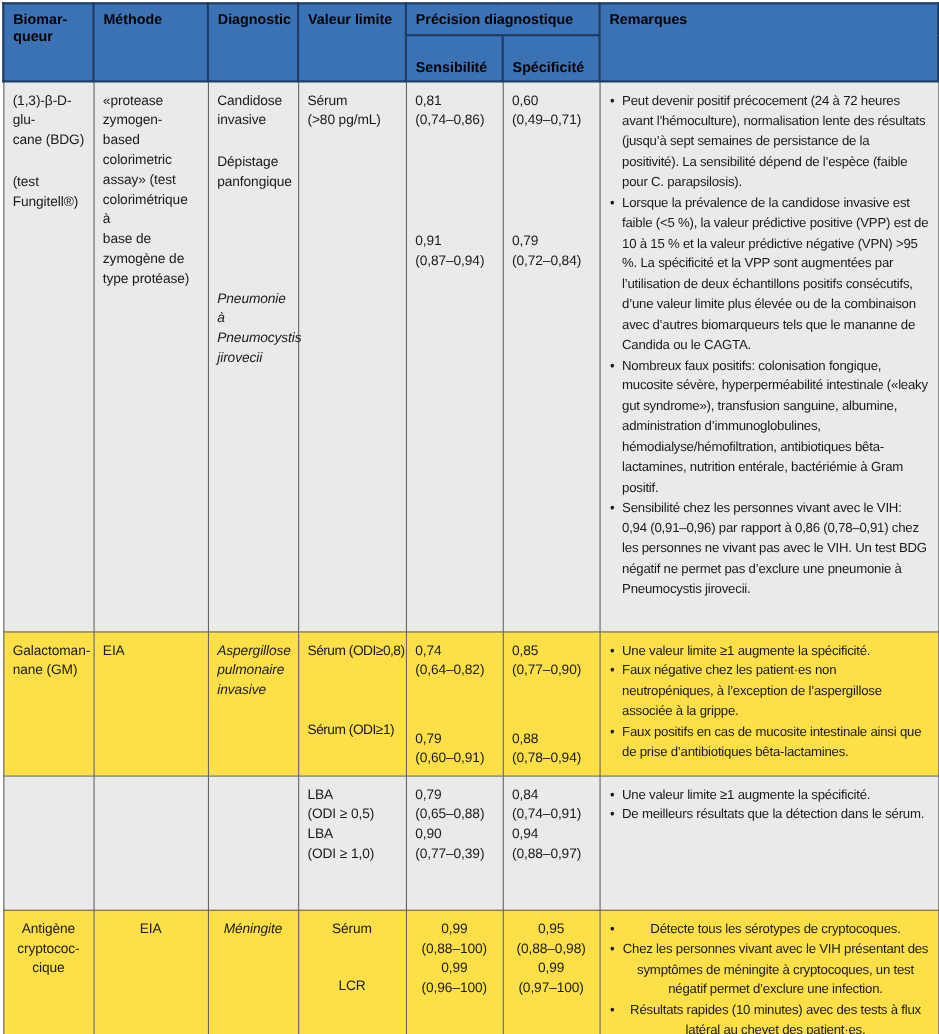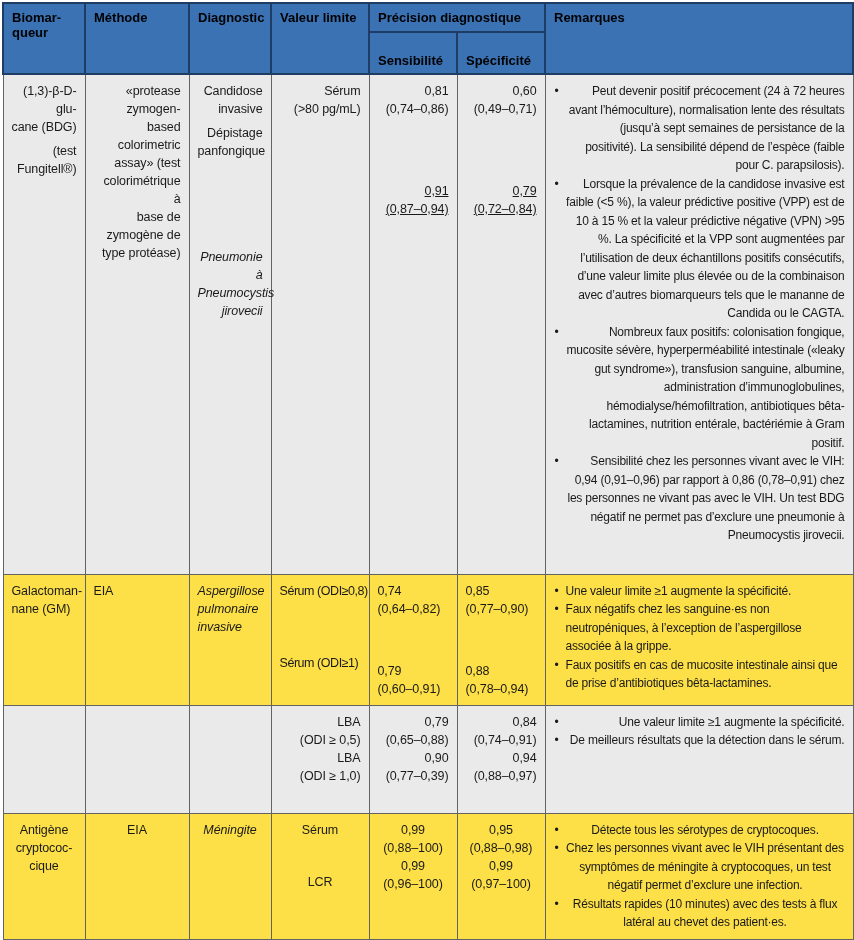--- a/index.html
+++ b/index.html
@@ -32,36 +32,36 @@
   tr.hdr-sub th { padding-top:20px; padding-bottom:5px; }
 
   td {
     border:1px solid #636363;
     vertical-align:top;
     padding:7px 8px;
     font-size:12.5px;
     line-height:18px;
     letter-spacing:-0.1px;
   }
-  tr.shade td { background:#eaeaea;text-align:right; }
+  tr.shade td { background:#eaeaea; }
   tr.plain td { background:#fde047; }
 
   tr.body-r1 { height:500px; }
   tr.body-r2 { height:130px; }
-  tr.body-r3 { height:108px;  }
+  tr.body-r3 { height:122px;  }
   tr.body-r4 { height:118px;text-align:center; }
   tr.footnote-row { height:22px; }
 
   .block { white-space:pre-line; }
   .italic { font-style:italic; }
   .tight { letter-spacing:-0.45px; white-space:nowrap; }
 
-  .mt-line   { margin-top:6px; }
+  .mt-line   { margin-top:20px; }
   .mt-diag3  { margin-top:88px; }
-  .mt-val2   { margin-top:64px;text-decoration:underline; }
+  .mt-val2   { margin-top:92px; }
   .mt-cut2b  { margin-top:54px; }
   .mt-val2b  { margin-top:44px; }
   .mt-lcr    { margin-top:34px; }
 
   ul.remarks {
     list-style:none;
     margin:0; padding:0;
     font-size:12px;
     line-height:18.5px;
     letter-spacing:-0.2px;
@@ -195,21 +195,21 @@
       </td>
       <td>
         <div class="block">0,85
 (0,77–0,90)</div>
         <div class="block mt-val2b">0,88
 (0,78–0,94)</div>
       </td>
       <td>
         <ul class="remarks">
           <li>Une valeur limite ≥1 augmente la spécificité.</li>
-          <li>Faux négatifs chez les sanguine·es non neutropéniques, à l’exception de l’aspergillose associée à la grippe.</li>
+          <li>Faux négative chez les patient·es non neutropéniques, à l’exception de l’aspergillose associée à la grippe.</li>
           <li>Faux positifs en cas de mucosite intestinale ainsi que de prise d’antibiotiques bêta-lactamines.</li>
         </ul>
       </td>
     </tr>
 
     <tr class="body-r3 shade">
       <td></td>
       <td></td>
       <td></td>
       <td>

